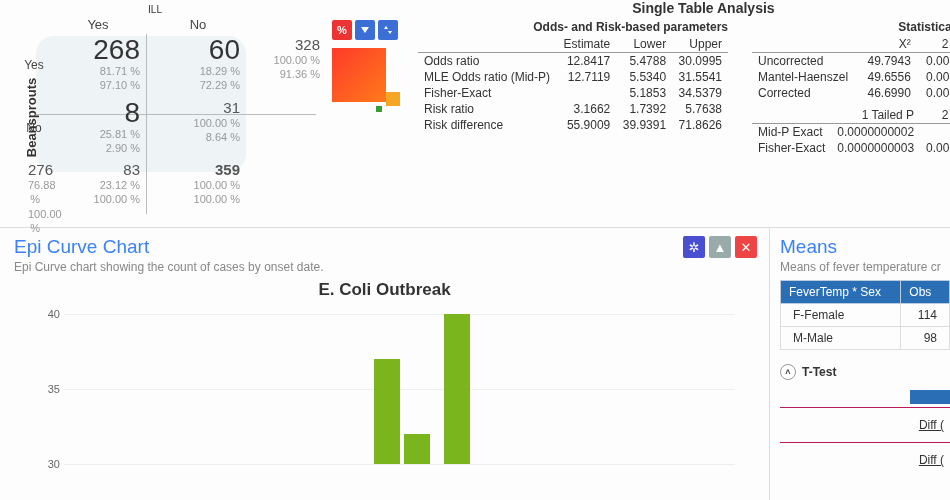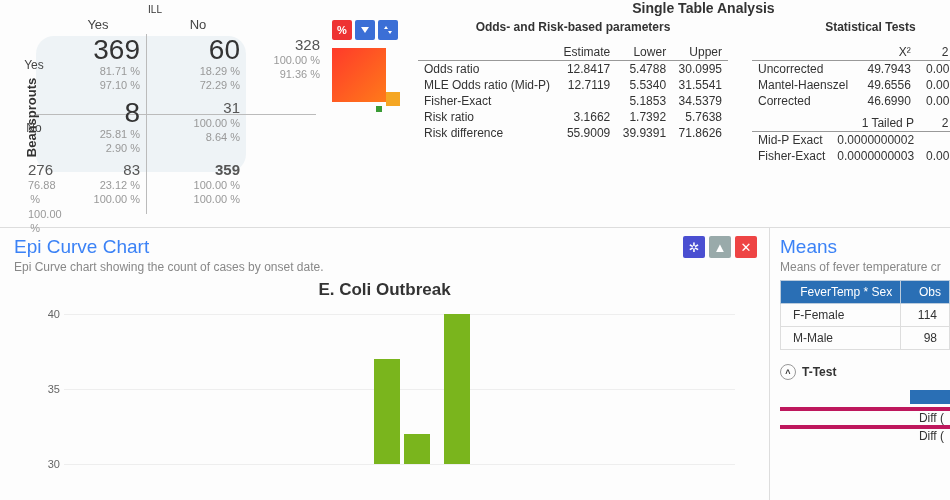--- a/index.html
+++ b/index.html
@@ -35,21 +35,21 @@
   .heatmap { position: relative; width: 70px; height: 70px; }
   .hm-big { position: absolute; left: 0; top: 0; width: 54px; height: 54px; background: linear-gradient(135deg,#ff3a2a,#ff7a1a); }
   .hm-sm1 { position: absolute; left: 54px; top: 44px; width: 14px; height: 14px; background: #f5a623; }
   .hm-sm2 { position: absolute; left: 44px; top: 58px; width: 6px; height: 6px; background: #3a9b35; }
 
   
   .ana-title { text-align: center; font-weight: bold; font-size: 14px; margin: 0 0 4px 0; }
   .ana-cols { display: flex; gap: 24px; }
   .ana-left { width: 310px; }
   .ana-right { flex: 1; }
-  .ana-sub { font-weight: bold; font-size: 12px; margin-bottom: 10px; text-align: center; }
+  .ana-sub { font-weight: bold; font-size: 12px; margin-bottom: 2px; text-align: right; }
   table.ana { border-collapse: collapse; font-size: 12px; width: 100%; }
   table.ana td, table.ana th { padding: 1px 6px; white-space: nowrap; }
   table.ana th { font-weight: normal; border-bottom: 1px solid #999; text-align: right; }
   table.ana th.lab { text-align: left; }
   table.ana td.lab { text-align: left; }
   table.ana td.num { text-align: right; }
 
   
   .bottom-row { display: flex; height: 272px; }
   .epi-panel { flex: 1; border-right: 1px solid #ddd; padding: 8px 14px; position: relative; }
@@ -65,49 +65,49 @@
 
   .chart-title { text-align: center; font-weight: bold; font-size: 17px; margin: 2px 0 14px 0; }
   .chart-area { position: relative; height: 150px; margin-left: 50px; margin-right: 20px; }
   .y-axis { position: absolute; left: -30px; top: 0; bottom: 0; width: 26px; }
   .y-tick { position: absolute; right: 0; font-size: 11px; color: #666; transform: translateY(-50%); }
   .gridline { position: absolute; left: 0; right: 0; height: 1px; background: #eee; }
   .bar { position: absolute; bottom: 0; width: 26px; background: #7ab51d; }
 
   
   table.means { border-collapse: collapse; font-size: 12px; width: 100%; margin-top: 6px; }
-  table.means th { background: #2a6fb5; color: #fff; padding: 4px 8px; font-weight: normal; text-align: right; border: 1px solid #bcd; }
+  table.means th { background: #2a6fb5; color: #fff; padding: 4px 8px; font-weight: normal; text-align: left; border: 1px solid #bcd; }
   table.means td { padding: 4px 12px; border: 1px solid #ddd; }
   table.means td.num { text-align: right; }
   .ttest-header { display: flex; align-items: center; gap: 6px; margin-top: 14px; font-weight: bold; font-size: 12px; }
   .chev { width: 16px; height: 16px; border: 1px solid #999; border-radius: 50%; display: flex; align-items: center; justify-content: center; font-size: 9px; }
   .diff-col { margin-top: 10px; text-align: right; font-size: 12px; }
   .diff-head { background: #2a6fb5; color: #fff; padding: 3px 6px; display: inline-block; width: 40px; height: 14px; }
-  .diff-row { padding: 0 6px; border-top: 4px solid #be185d; }
+  .diff-row { padding: 10px 6px; border-top: 1px solid #be185d; text-decoration: underline; }
 </style>
 </head>
 <body>
 
 <div class="top-row">
 
   <div class="twoby2-panel">
     <div class="rounded-bg bg1"></div>
     <div class="divider-v"></div>
     <div class="divider-h"></div>
     <div class="col-var">ILL</div>
     <div class="row-var">Beansprouts</div>
     <div class="twoby2-grid">
       <div></div>
       <div class="tb-head">Yes</div>
       <div class="tb-head">No</div>
       <div></div>
 
       <div class="tb-side">Yes</div>
       <div class="tb-cell">
-        <div class="tb-big">369</div>
+        <div class="tb-big">268</div>
         <div class="tb-pct">81.71 %</div>
         <div class="tb-pct">97.10 %</div>
       </div>
       <div class="tb-cell">
         <div class="tb-big">60</div>
         <div class="tb-pct">18.29 %</div>
         <div class="tb-pct">72.29 %</div>
       </div>
       <div class="tb-cell">
         <div class="tb-tot">328</div>

